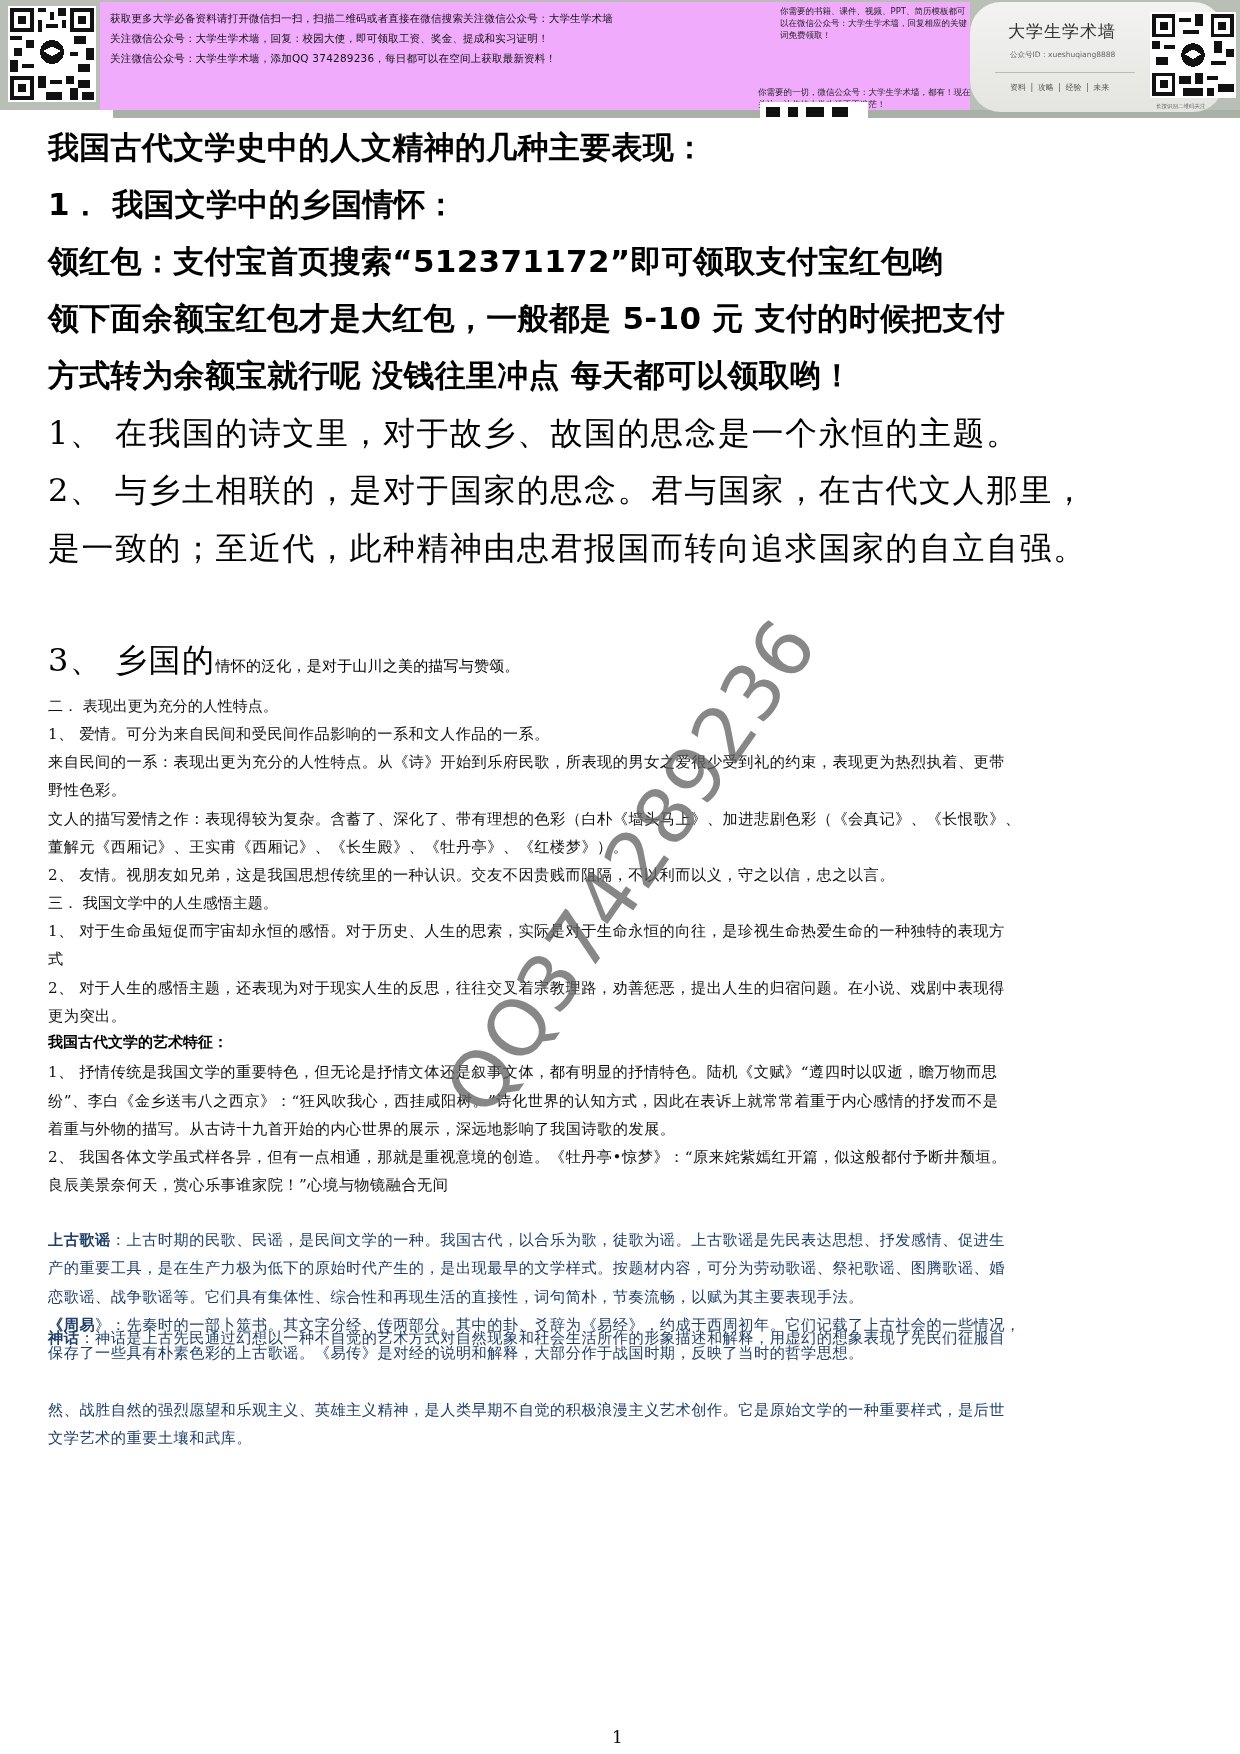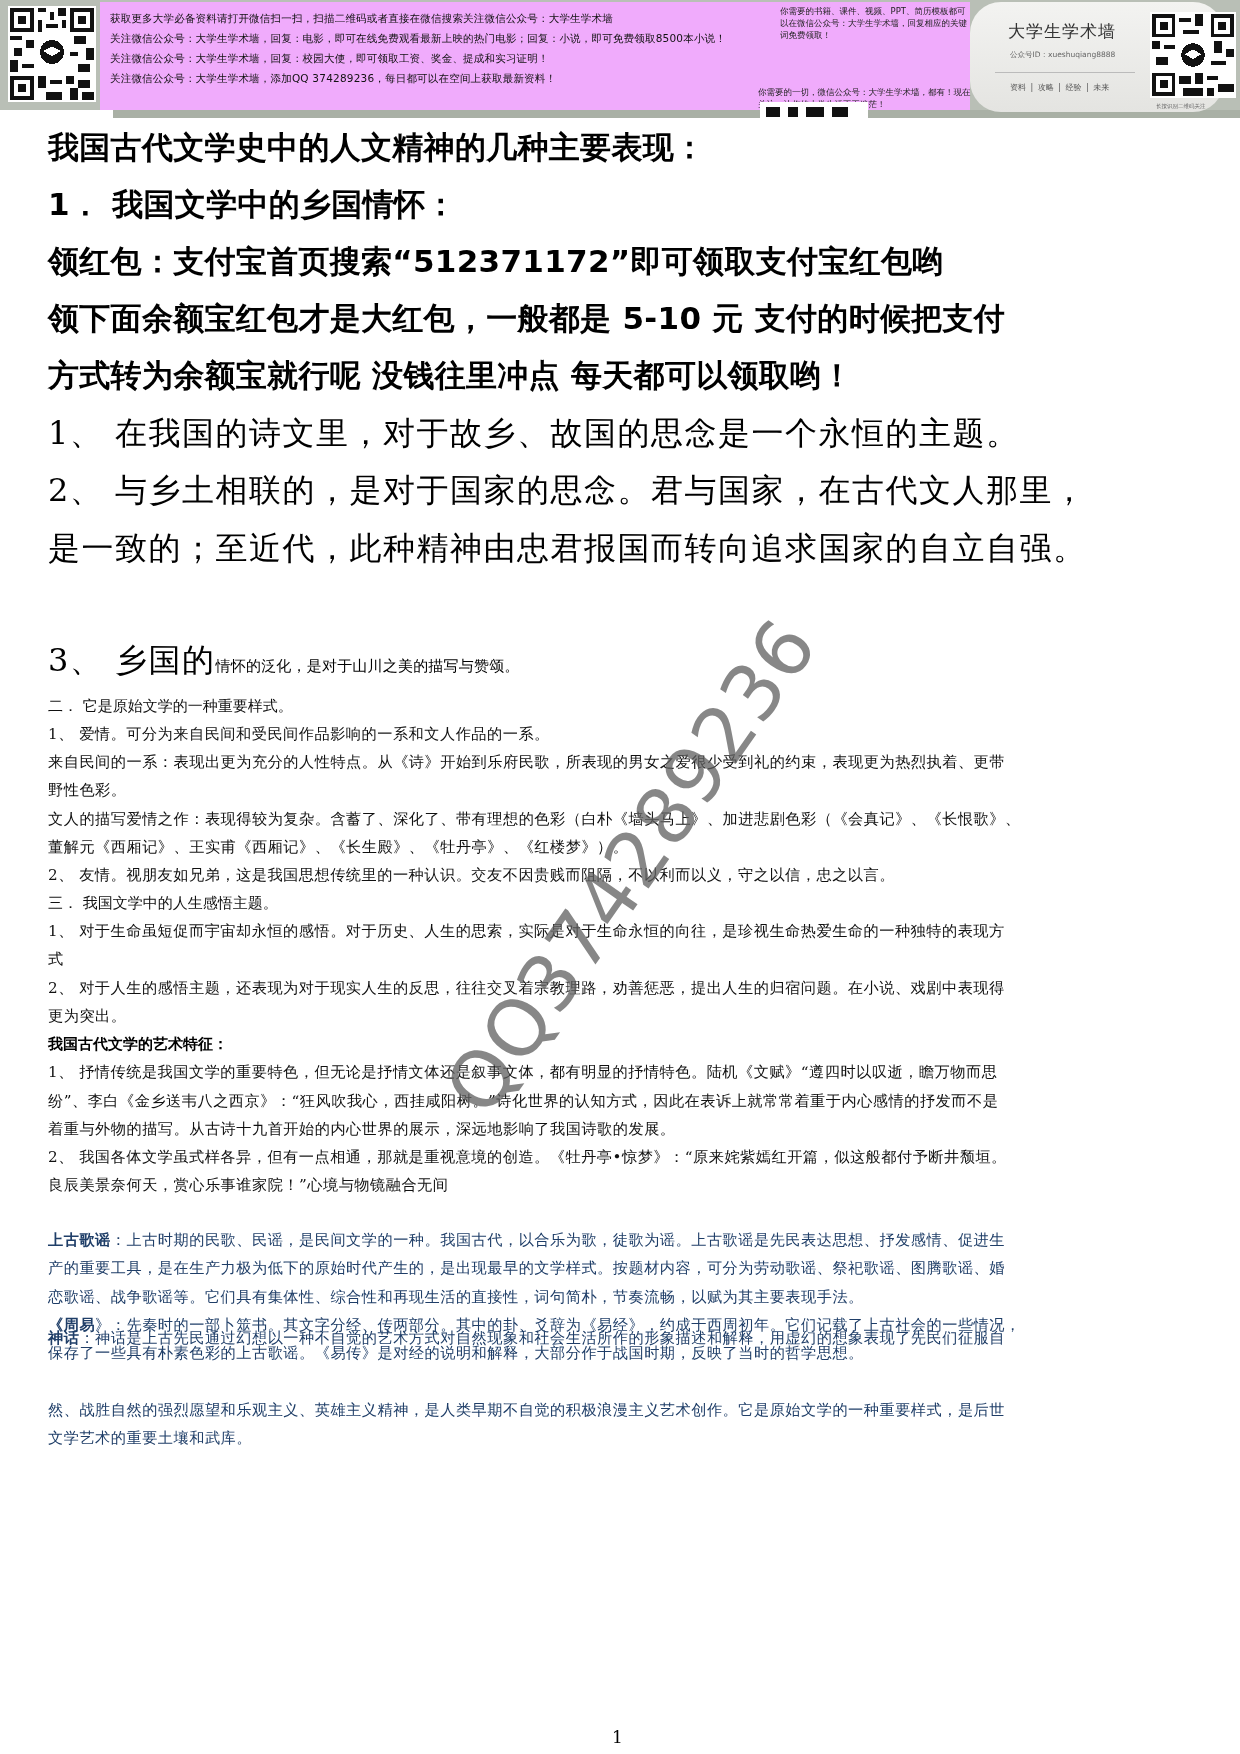--- a/index.html
+++ b/index.html
@@ -25,21 +25,21 @@
   .card-caption { position: absolute; left: 186px; top: 101px; font-size: 5.5px; color: #666; }
   .banner-blackbox { position: absolute; left: 760px; top: 102px; width: 108px; height: 16px; background: #fff; }
   .banner-blackbox span { display: inline-block; height: 10px; background: #111; margin: 3px 2px 0 6px; }
   .banner-leftbox { position: absolute; left: 0; top: 110px; width: 113px; height: 8px; background: #fff; }
 
   
   .content { position: absolute; left: 48px; top: 118px; width: 1150px; }
   .h-bold { font-family: "DejaVu Sans", sans-serif; font-weight: bold; font-size: 31px; line-height: 38px; position: absolute; left: 0; white-space: nowrap; letter-spacing: 0.3px; }
   .serif-big { font-family: "DejaVu Serif", "Liberation Serif", serif; font-size: 32px; line-height: 40px; position: absolute; left: 0; white-space: nowrap; letter-spacing: 1.5px; text-align: center; }
   .small-line { position: absolute; left: 0; font-family: "DejaVu Serif", "Liberation Serif", serif; font-size: 15.2px; line-height: 20px; white-space: nowrap; letter-spacing: 0.5px; color: #111; }
-  .small-bold { position: absolute; left: 0; font-family: Liberation Sans, sans-serif; font-weight: bold; font-size: 15px; line-height: 20px; white-space: nowrap; text-align: center; }
+  .small-bold { position: absolute; left: 0; font-family: Liberation Mono, monospace; font-weight: bold; font-size: 15px; line-height: 20px; white-space: nowrap; text-align: center; }
   .section-head { position: absolute; left: 0; font-family: "DejaVu Sans", sans-serif; font-size: 15px; line-height: 20px; white-space: nowrap; color: #111; }
   .blue { color: #1f3e68; }
   .blue-bold { font-weight: bold; color: #1f3e68; font-family: "DejaVu Sans", sans-serif; margin-top: 27px; }
   .tiny-inline { font-size: 15px; letter-spacing: 0.2px; }
 
   .watermark { position: absolute; left: 345px; top: 830px; font-family: "DejaVu Sans", sans-serif; font-size: 78px; color: rgba(95,95,95,0.75); transform: rotate(-55deg); transform-origin: center; white-space: nowrap; letter-spacing: 1px; pointer-events: none; width: 560px; text-align: center; }
 
   .page-number { position: absolute; left: 612px; top: 1727px; font-family: "DejaVu Serif", serif; font-size: 17px; }
 </style>
 </head>
@@ -87,21 +87,20 @@
         <rect x="7" y="7" width="7" height="8" fill="#fff"></rect>
         <circle cx="10.5" cy="11" r="3" fill="#111"></circle>
         <path d="M8.3 10.8 L10.5 9.6 L12.7 10.8 L10.5 12 Z" fill="#fff"></path>
       </g>
     </svg>
   </div>
 
   <div class="banner-yellow">
     <div class="banner-lines">
       <div>获取更多大学必备资料请打开微信扫一扫，扫描二维码或者直接在微信搜索关注微信公众号：大学生学术墙</div>
-      <div>关注微信公众号：大学生学术墙，回复：电影，即可在线免费观看最新上映的热门电影；回复：小说，即可免费领取8500本小说！</div>
       <div>关注微信公众号：大学生学术墙，回复：校园大使，即可领取工资、奖金、提成和实习证明！</div>
       <div>关注微信公众号：大学生学术墙，添加QQ 374289236，每日都可以在空间上获取最新资料！</div>
     </div>
     <div class="banner-side-top">你需要的书籍、课件、视频、PPT、简历模板都可以在微信公众号：大学生学术墙，回复相应的关键词免费领取！</div>
     <div class="banner-side-bottom">你需要的一切，微信公众号：大学生学术墙，都有！现在关注，让你的大学生活不再迷茫！</div>
   </div>
 
   <div class="banner-blackbox">
     <span style="width:14px"></span><span style="width:10px"></span><span style="width:18px"></span><span style="width:16px"></span>
   </div>
@@ -158,21 +157,21 @@
   <div class="h-bold" style="top:238px">方式转为余额宝就行呢  没钱往里冲点  每天都可以领取哟！</div>
 
   <div class="serif-big" style="top:295px">1、  在我国的诗文里，对于故乡、故国的思念是一个永恒的主题。</div>
   <div class="serif-big" style="top:352px">2、  与乡土相联的，是对于国家的思念。君与国家，在古代文人那里，</div>
   <div class="serif-big" style="top:410px">是一致的；至近代，此种精神由忠君报国而转向追求国家的自立自强。</div>
 
   <div class="serif-big" style="top:522px">
     <span>3、  乡国的</span><span class="tiny-inline">情怀的泛化，是对于山川之美的描写与赞颂。</span>
   </div>
 
-  <div class="section-head" style="top:578px">二．  它是原始文学的一种重要样式。</div>
+  <div class="section-head" style="top:578px">二．  表现出更为充分的人性特点。</div>
   <div class="small-line" style="top:606px">1、  爱情。可分为来自民间和受民间作品影响的一系和文人作品的一系。</div>
   <div class="small-line" style="top:634px">来自民间的一系：表现出更为充分的人性特点。从《诗》开始到乐府民歌，所表现的男女之爱很少受到礼的约束，表现更为热烈执着、更带</div>
   <div class="small-line" style="top:662px">野性色彩。</div>
   <div class="small-line" style="top:691px">文人的描写爱情之作：表现得较为复杂。含蓄了、深化了、带有理想的色彩（白朴《墙头马上》、加进悲剧色彩（《会真记》、《长恨歌》、</div>
   <div class="small-line" style="top:719px">董解元《西厢记》、王实甫《西厢记》、《长生殿》、《牡丹亭》、《红楼梦》）。</div>
   <div class="small-line" style="top:747px">2、  友情。视朋友如兄弟，这是我国思想传统里的一种认识。交友不因贵贱而阻隔，不以利而以义，守之以信，忠之以言。</div>
 
   <div class="section-head" style="top:775px">三．  我国文学中的人生感悟主题。</div>
   <div class="small-line" style="top:803px">1、  对于生命虽短促而宇宙却永恒的感悟。对于历史、人生的思索，实际是对于生命永恒的向往，是珍视生命热爱生命的一种独特的表现方</div>
   <div class="small-line" style="top:831px">式</div>

